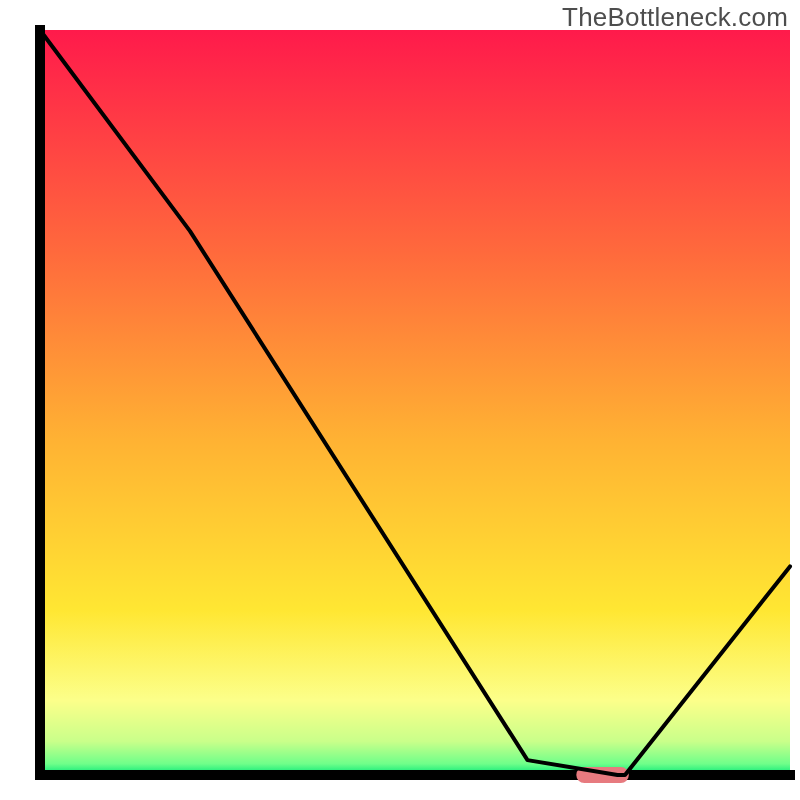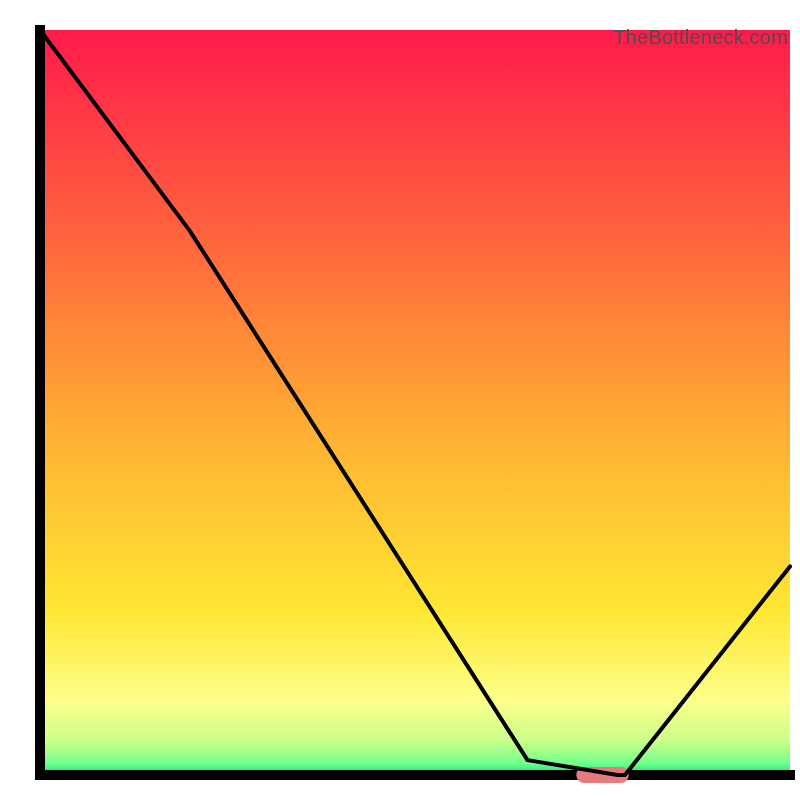--- a/index.html
+++ b/index.html
@@ -13,26 +13,25 @@
   }
   .canvas {
     position: relative;
     width: 800px;
     height: 800px;
   }
   .watermark {
     position: absolute;
     top: 2px;
     right: 12px;
-    font-size: 20px;
+    font-size: 26px;
     font-weight: 500;
     color: #4d4d4d;
     letter-spacing: 0.2px;
     z-index: 30;
-    margin-top: 24px;
   }
   svg.plot {
     position: absolute;
     left: 0;
     top: 0;
     width: 800px;
     height: 800px;
     z-index: 10;
   }
 </style>

